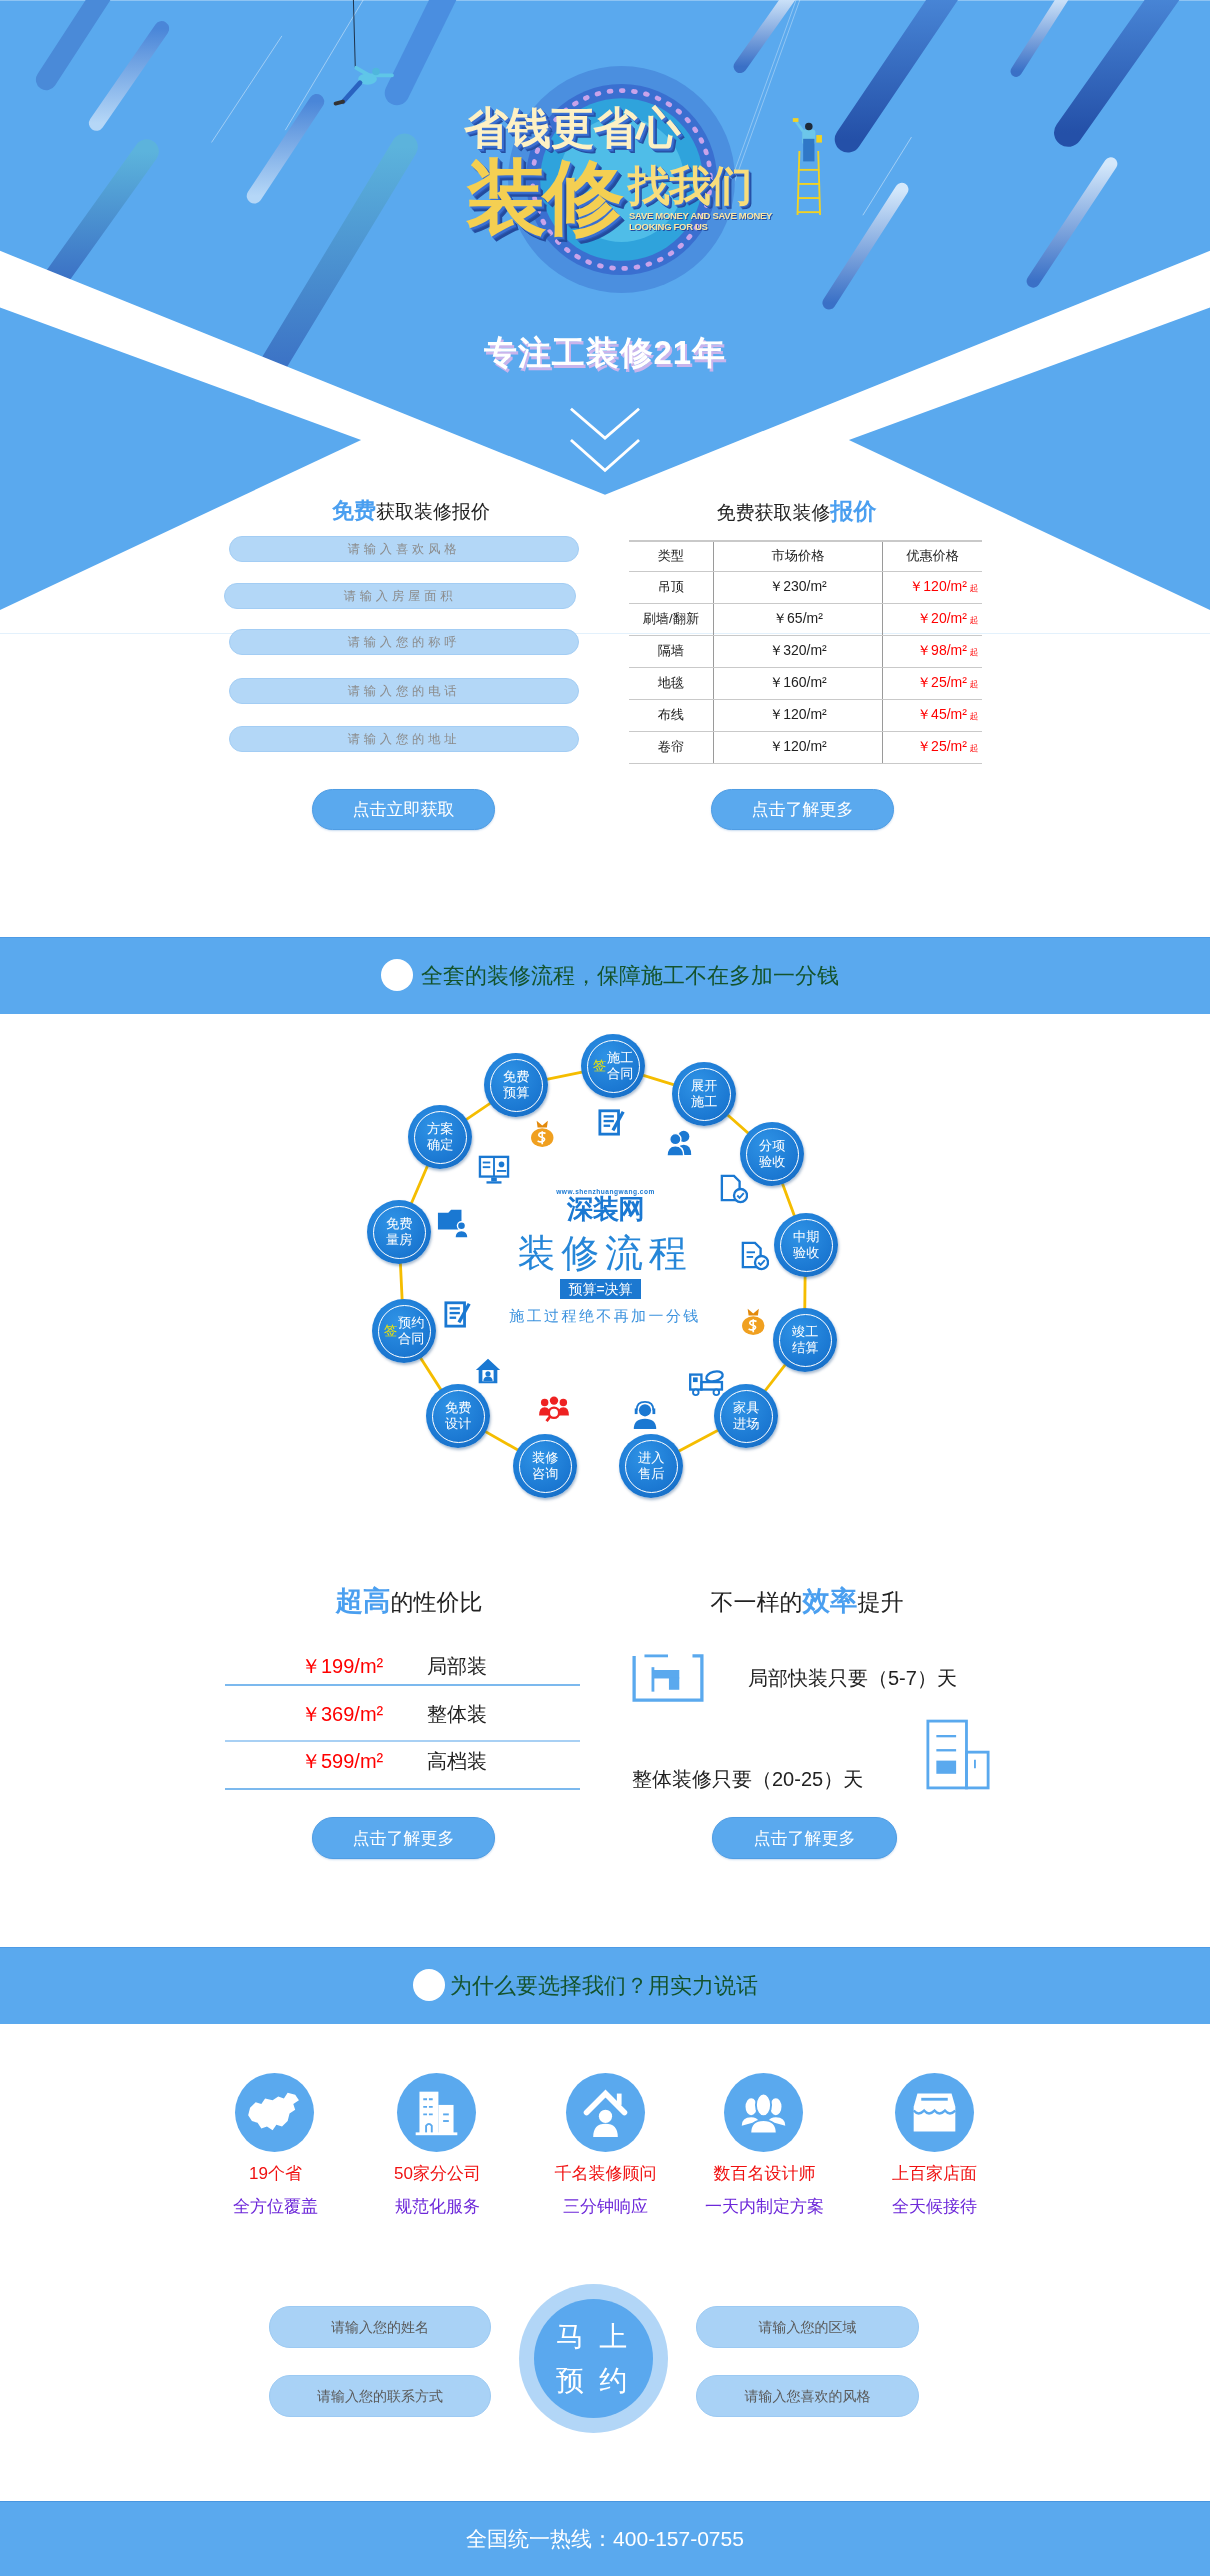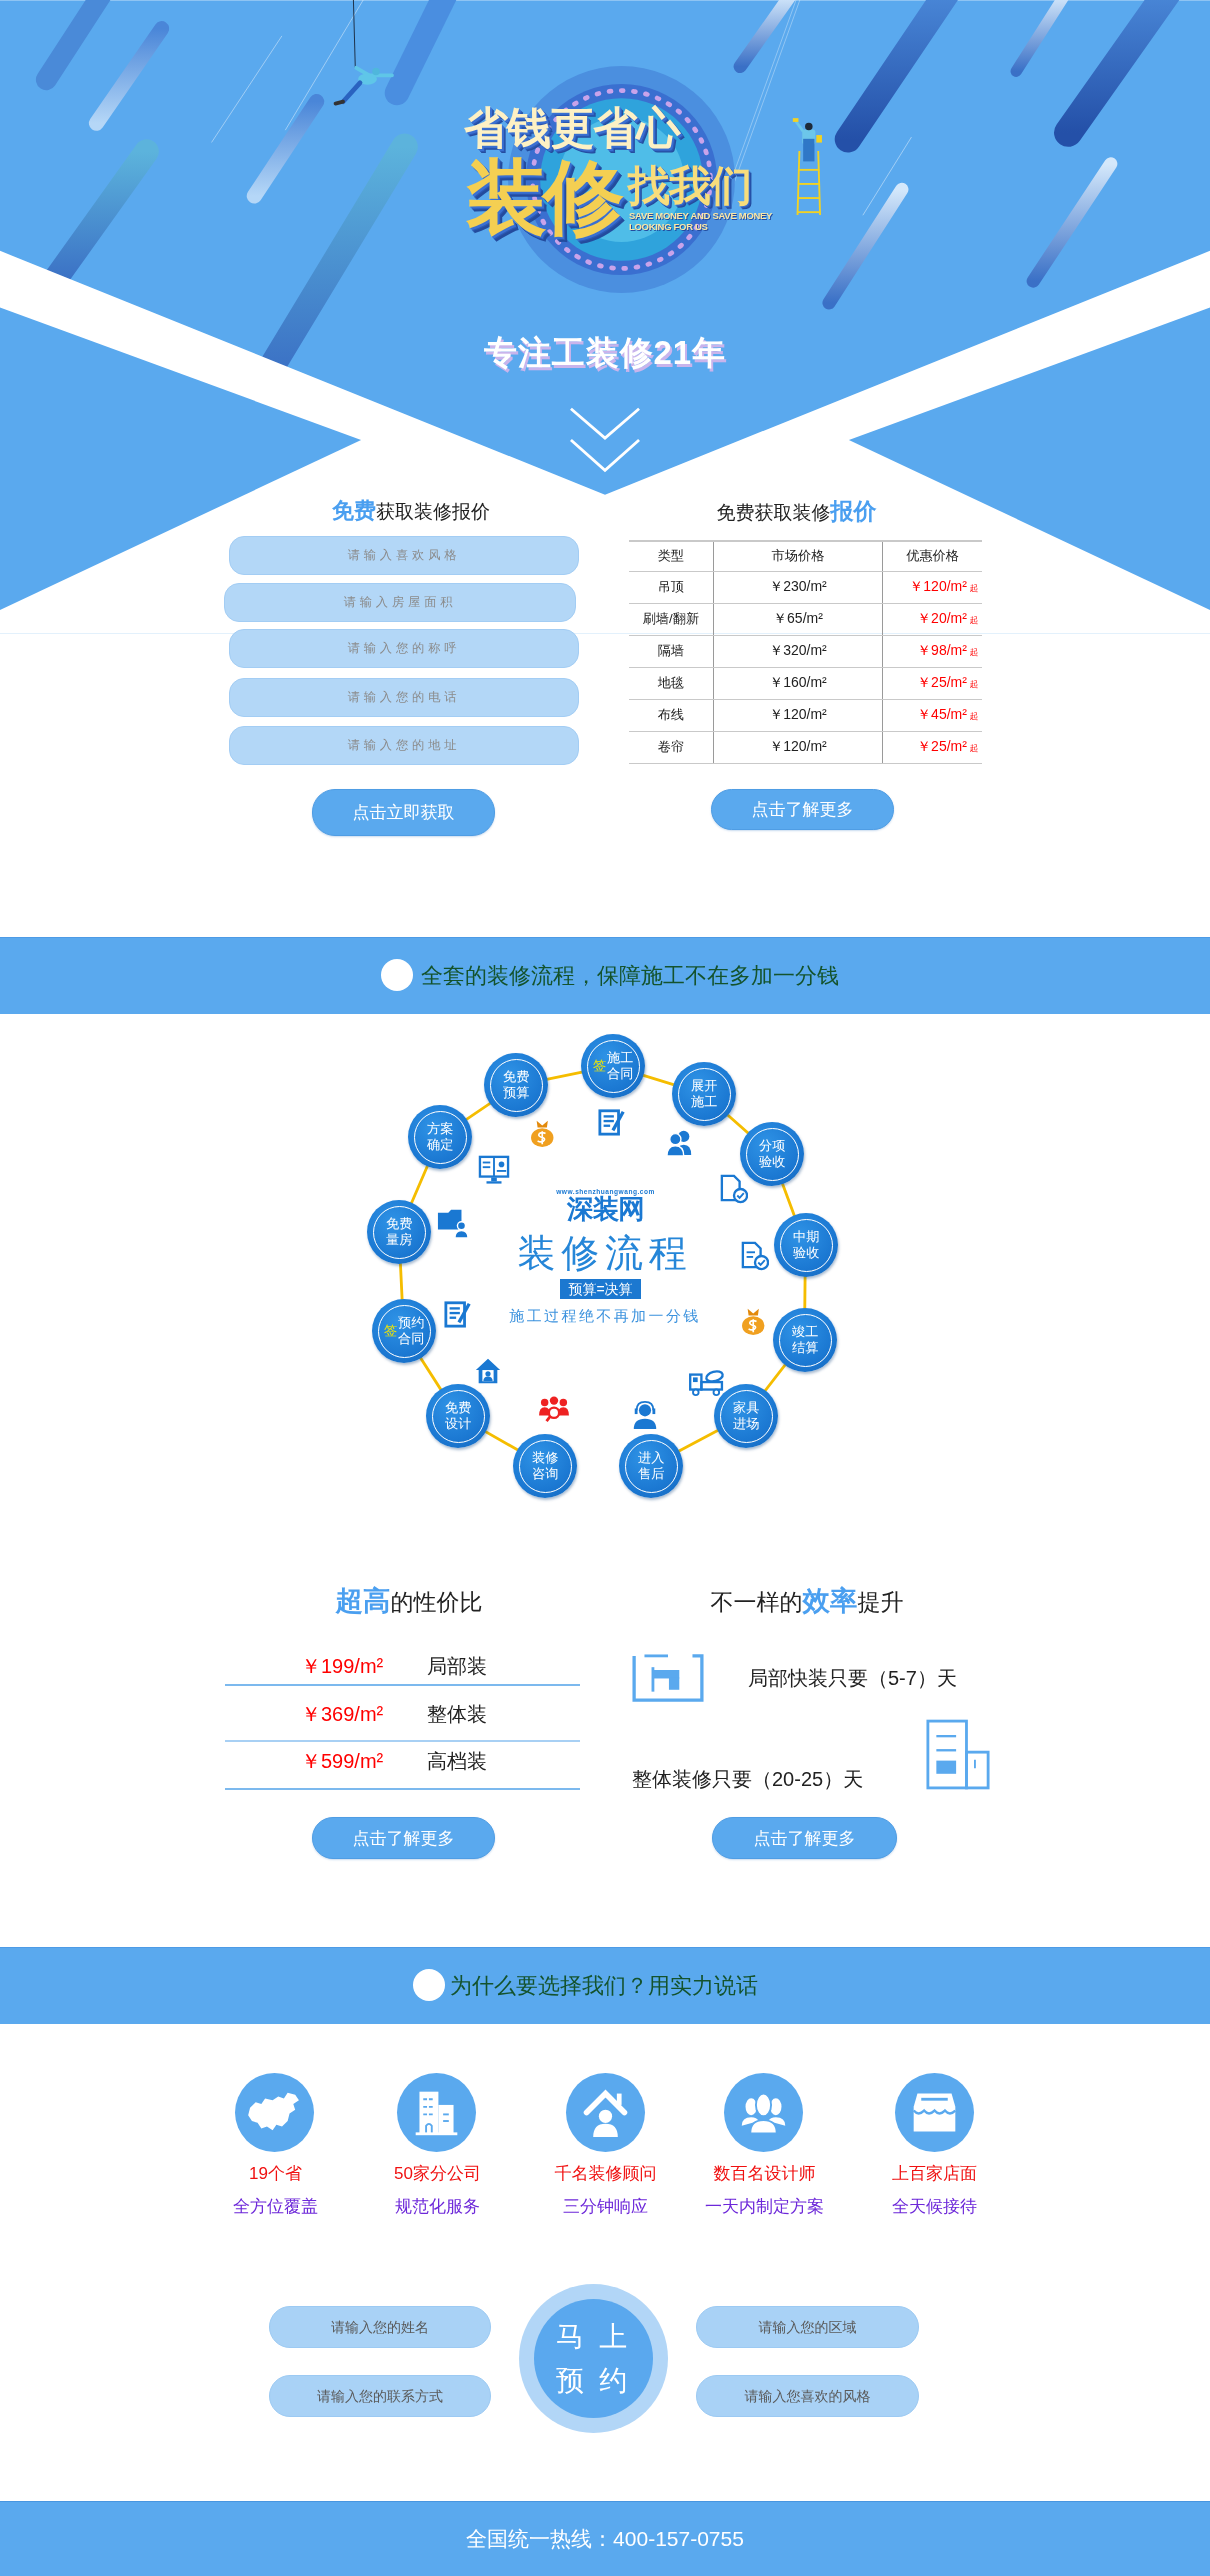--- a/index.html
+++ b/index.html
@@ -17,22 +17,22 @@
     text-shadow:0.9px 0.9px 0 #3a70d2,1.9px 1.9px 0 #3a70d2,2.8px 2.8px 0 #2b58b4,3.8px 3.8px 0 #244c9e,4.7px 4.7px 0 #244c9e; }
   .hl-small { left:628px; top:165px; font-size:42px; color:#f8dd7c; letter-spacing:-0.9px;
     text-shadow:0.9px 0.9px 0 #3a70d2,1.9px 1.9px 0 #2b58b4,2.8px 2.8px 0 #244c9e; }
   .hl-en { left:629px; font-size:9.5px; color:#fbe7a6; letter-spacing:-0.3px; text-shadow:0.9px 0.9px 0 #244c9e; }
   .tagline { position:absolute; left:0; width:1210px; top:331px; font-size:33px; font-weight:bold; color:#fff;
     text-shadow:1.9px 2.8px 0 #c9b4ec; letter-spacing:0.9px; }
 
   
   .sec-title { position:absolute; white-space:nowrap; text-align:center; color:#222; }
   .accent { color:#4a9ff0; font-weight:bold; }
-  .pill-input { position:absolute; height:39px; border-radius:15px; background:#b3d7f7; border:0.9px solid #a3cdf4;
-    text-align:center; font-size:12.3px; letter-spacing:3.8px; color:#666; outline:none; font-family:Liberation Mono, monospace; }
+  .pill-input { position:absolute; height:26px; border-radius:15px; background:#b3d7f7; border:0.9px solid #a3cdf4;
+    text-align:center; font-size:12.3px; letter-spacing:3.8px; color:#666; outline:none; font-family:Liberation Serif, serif; }
   .pill-input::placeholder { color:#8b8b8b; }
   .btn { position:absolute; background:#5aa9ee; color:#fff; border-radius:23px; font-size:17px;
     display:flex; align-items:center; justify-content:center; border:0.9px solid #4f9de4; cursor:pointer;
     box-shadow:0 0.9px 1.9px rgba(40,110,190,.25); }
 
   .price-table { position:absolute; left:629px; top:540px; width:353px; border-collapse:collapse; font-size:13.2px; color:#222; }
   .price-table th, .price-table td { height:32px; text-align:center; border-bottom:1.9px solid #c9c9c9; padding:0; font-weight:normal; white-space:nowrap; }
   .price-table th { border-top:2.8px solid #c9c9c9; height:30px; }
   .price-table .c1 { width:84px; border-right:0.9px solid #9a9a9a; }
   .price-table .c2 { width:169px; border-right:0.9px solid #9a9a9a; font-size:14px; }
@@ -175,21 +175,21 @@
   <div class="sec-title" style="left:235px;top:496px;width:352px;font-size:19px;">
     <span class="accent" style="font-size:22px">免费</span><span>获取装修报价</span>
   </div>
 
   <input class="pill-input" style="left: 229px; top: 536px; width: 350px;" placeholder="请输入喜欢风格">
   <input class="pill-input" style="left: 224px; top: 583px; width: 352px;" placeholder="请输入房屋面积">
   <input class="pill-input" style="left: 229px; top: 629px; width: 350px;" placeholder="请输入您的称呼">
   <input class="pill-input" style="left: 229px; top: 678px; width: 350px;" placeholder="请输入您的电话">
   <input class="pill-input" style="left: 229px; top: 726px; width: 350px;" placeholder="请输入您的地址">
 
-  <div class="btn" style="left:312px;top:789px;width:183px;height:47px;">点击立即获取</div>
+  <div class="btn" style="left:312px;top:789px;width:183px;height:41px;">点击立即获取</div>
 
   <div class="sec-title" style="left:620px;top:496px;width:353px;font-size:19px;">
     <span>免费获取装修</span><span class="accent" style="font-size:23px">报价</span>
   </div>
 
   <table class="price-table">
     <thead>
       <tr>
         <th class="c1">类型</th>
         <th class="c2" style="font-size:13.2px">市场价格</th>

